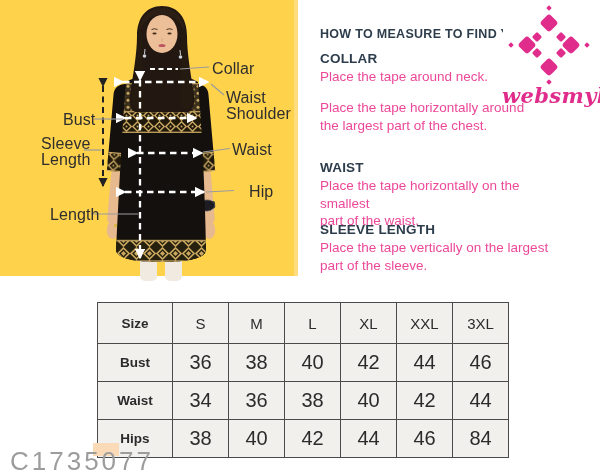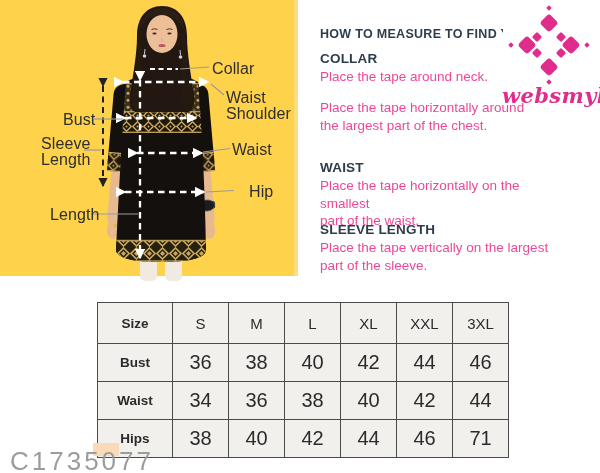--- a/index.html
+++ b/index.html
@@ -279,20 +279,20 @@
         <td class="val-col">42</td>
         <td class="val-col">44</td>
       </tr>
       <tr>
         <td class="lbl-col">Hips</td>
         <td class="val-col">38</td>
         <td class="val-col">40</td>
         <td class="val-col">42</td>
         <td class="val-col">44</td>
         <td class="val-col">46</td>
-        <td class="val-col">71</td>
+        <td class="val-col">84</td>
       </tr>
     </tbody>
   </table>
 </div>
 
 <div class="artifact-patch"></div>
 <div class="product-code">C1735077</div>
 
 </body></html>

